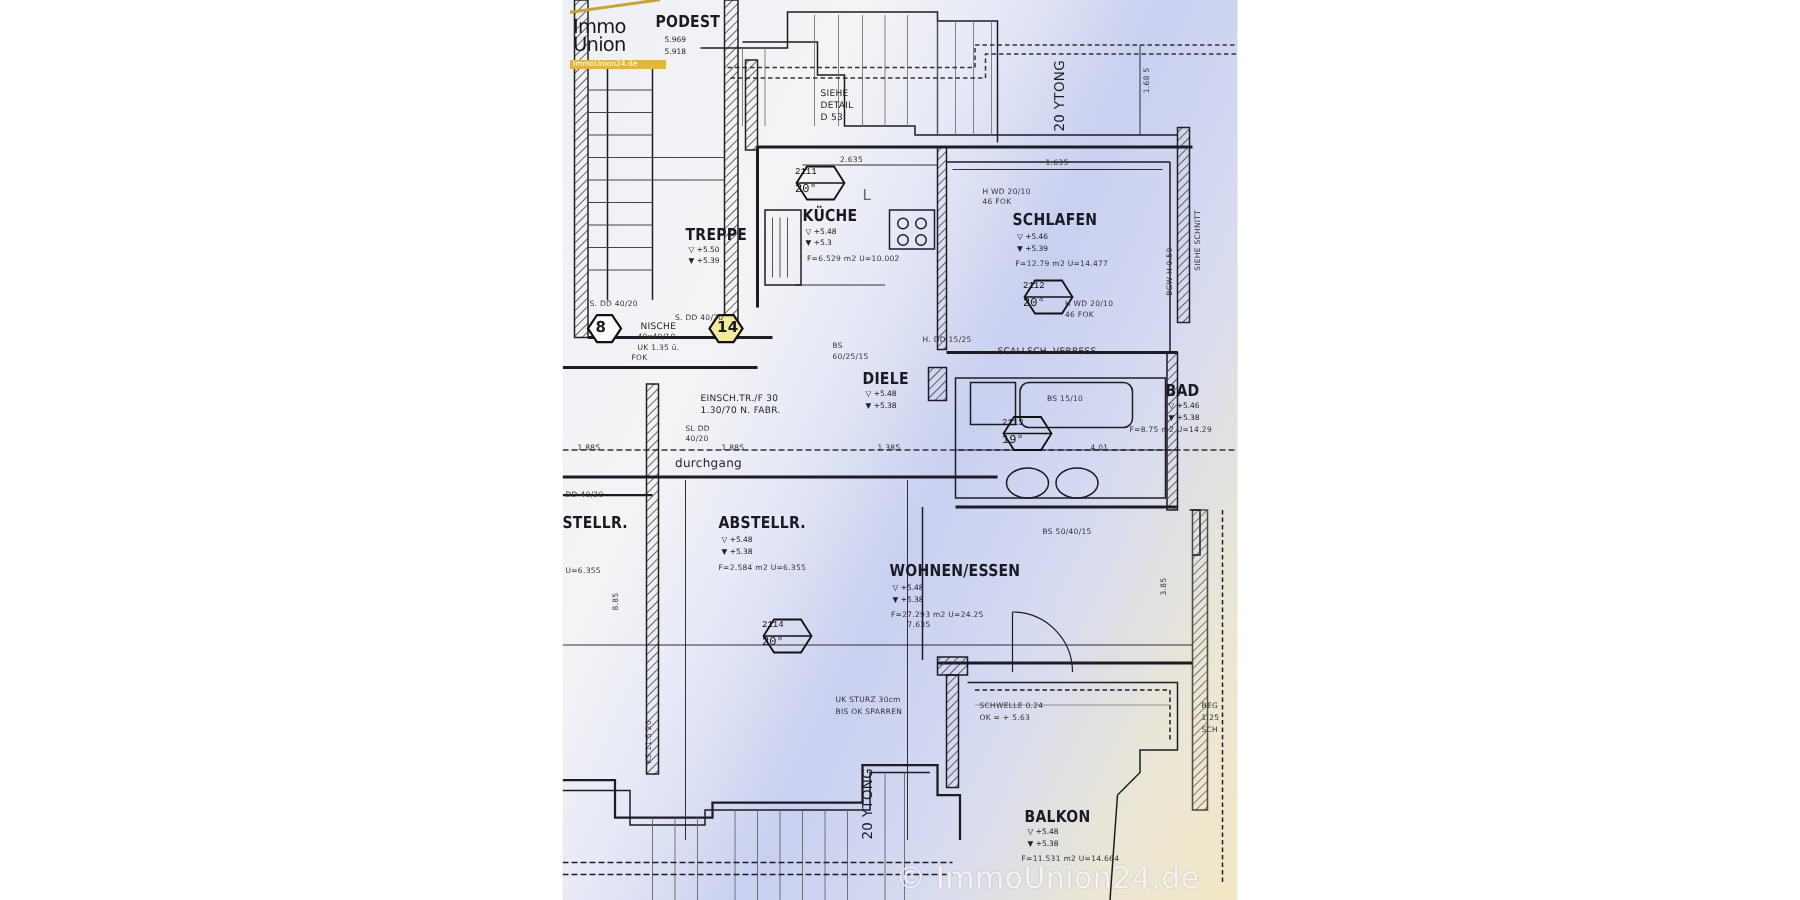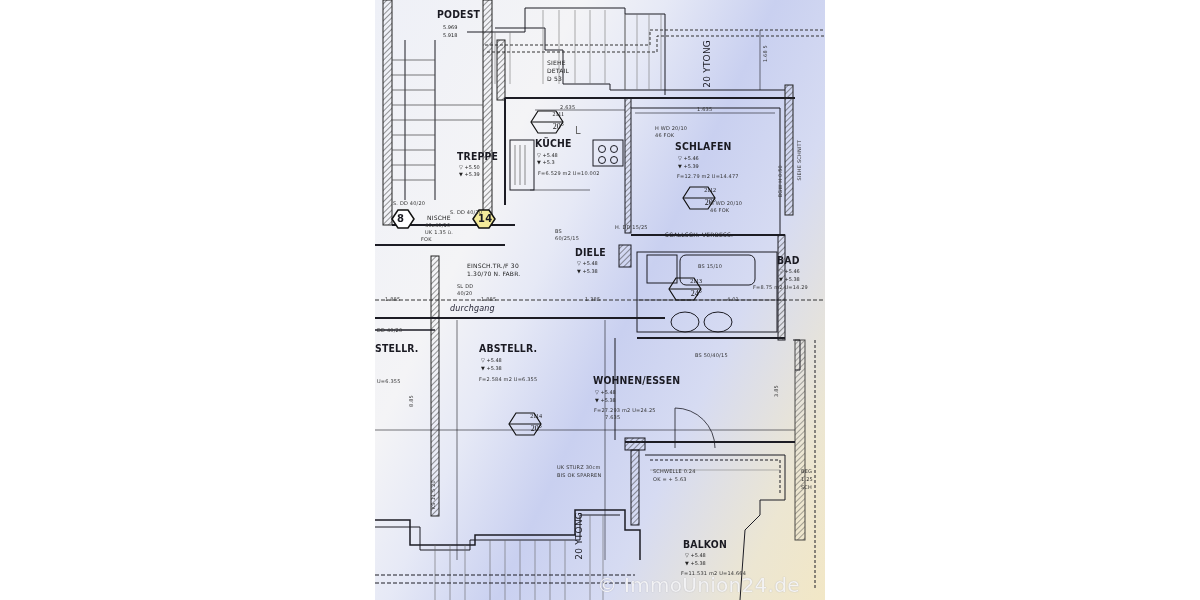--- a/index.html
+++ b/index.html
@@ -5,21 +5,21 @@
   html,body{margin:0;padding:0;background:#ffffff;}
   body{width:1200px;height:600px;position:relative;overflow:hidden;font-family:"Liberation Sans",sans-serif;}
   #plan{position:absolute;left:375px;top:0;width:450px;height:600px;overflow:hidden;
     background:linear-gradient(115deg,#eef0f7 0%,#f4f4f6 28%,#e6e9f6 40%,#c9d0f0 55%,#d6dbf2 70%,#ece6d2 88%,#f2e7c6 100%);}
   #plan svg{position:absolute;left:0;top:0;}
   .lbl{position:absolute;font-family:"DejaVu Sans",sans-serif;color:#1a1a22;white-space:nowrap;letter-spacing:0.2px;}
   .room{font-size:11px;font-weight:bold;transform:scaleX(0.85);transform-origin:left top;}
   .small{font-size:6px;color:#222;}
   .tiny{font-size:5px;color:#333;}
   .hex{position:absolute;width:34px;height:24px;}
-  .hex span{position:absolute;left:0;width:100%;text-align:right;font-family:Liberation Serif, serif;color:#111;}
+  .hex span{position:absolute;left:0;width:100%;text-align:left;font-family:Liberation Mono, monospace;color:#111;}
   .hex .t{top:1px;font-size:6px;}
   .hex .b{top:12px;font-size:8px;}
   .levels{position:absolute;font-family:"DejaVu Sans",sans-serif;font-size:5px;color:#222;}
   .logo{position:absolute;left:5px;top:3px;width:70px;height:44px;}
   .logo .l1,.logo .l2{position:absolute;left:2px;font-family:"DejaVu Sans",sans-serif;font-size:13px;color:#1a1a1a;letter-spacing:-0.5px;}
   .logo .l1{top:8px;} .logo .l2{top:20px;}
   .logo .roof{position:absolute;left:0;top:0;width:60px;height:10px;border-top:2px solid #c9a431;transform:skewY(-8deg);}
   .logo .bar{position:absolute;left:0;top:37px;width:62px;height:6px;background:#e3b53a;color:#fff;font-size:5px;line-height:6px;padding-left:2px;font-family:"DejaVu Sans",sans-serif;}
   .watermark{position:absolute;left:222px;top:573px;font-family:"DejaVu Sans",sans-serif;font-size:20px;color:rgba(255,255,255,0.85);letter-spacing:0.3px;text-shadow:0 0 1px rgba(120,120,140,0.6);}
   .vert{writing-mode:vertical-rl;transform:rotate(180deg);}
@@ -153,20 +153,26 @@
       <line x1="0" y1="583" x2="260" y2="583" stroke-dasharray="4,2"></line>
 
       <line x1="385" y1="30" x2="385" y2="90" stroke-width="0.6"></line>
 
       <polygon points="17,219 23,210 33,210 39,219 33,228 23,228" fill="#fff" stroke="#111" stroke-width="1.5"></polygon>
       <polygon points="98,219 104,210 114,210 120,219 114,228 104,228" fill="#f4ea9a" stroke="#111" stroke-width="1.5"></polygon>
 
     </g>
   </svg>
 
+  <div class="logo">
+    <div class="roof"></div>
+    <div class="l1">Immo</div>
+    <div class="l2">Union</div>
+    <div class="bar">ImmoUnion24.de</div>
+  </div>
 
   <div class="lbl room" style="left:62px;top:8px;">PODEST</div>
   <div class="levels" style="left:68px;top:24px;">5.969</div>
   <div class="levels" style="left:68px;top:32px;">5.918</div>
 
   <div class="lbl" style="left:22px;top:213px;font-size:10px;font-weight:bold;">8</div>
   <div class="lbl" style="left:103px;top:213px;font-size:10px;font-weight:bold;">14</div>
 
   <div class="lbl room" style="left:82px;top:150px;">TREPPE</div>
   <div class="levels" style="left:84px;top:164px;">▽ <span>+5.50</span></div>
@@ -229,30 +235,30 @@
   <div class="levels" style="left:202px;top:260px;">▽ <span>+5.48</span></div>
   <div class="levels" style="left:202px;top:268px;">▼ <span>+5.38</span></div>
 
   <div class="lbl small" style="left:92px;top:262px;">EINSCH.TR./F 30</div>
   <div class="lbl small" style="left:92px;top:270px;">1.30/70 N. FABR.</div>
   <div class="lbl tiny" style="left:82px;top:283px;">SL DD</div>
   <div class="lbl tiny" style="left:82px;top:290px;">40/20</div>
   <div class="lbl tiny" style="left:10px;top:296px;">1.885</div>
   <div class="lbl tiny" style="left:106px;top:296px;">1.885</div>
   <div class="lbl tiny" style="left:210px;top:296px;">1.385</div>
-  <div class="lbl" style="left:75px;top:304px;font-size:8px;font-style:italic;color:#223;">durchgang</div>
+  <div class="lbl" style="left:75px;top:304px;font-size:8px;color:#223;">durchgang</div>
 
   <div class="lbl tiny" style="left:323px;top:263px;">BS 15/10</div>
   <div class="hex" style="left:293px;top:277px;">
     <svg width="34" height="24" style="position:absolute;left:0;top:0;">
         <polygon points="1,12 8,1 26,1 33,12 26,23 8,23" fill="none" stroke="#111" stroke-width="1.2"></polygon>
         <line x1="1" y1="12" x2="33" y2="12" stroke="#111"></line>
       </svg>
     <span class="t">2113</span>
-    <span class="b">24°</span>
+    <span class="b">19°</span>
   </div>
   <div class="lbl room" style="left:402px;top:254px;">BAD</div>
   <div class="levels" style="left:404px;top:268px;">▽ <span>+5.46</span></div>
   <div class="levels" style="left:404px;top:276px;">▼ <span>+5.38</span></div>
   <div class="lbl tiny" style="left:378px;top:284px;">F=8.75 m2 U=14.29</div>
   <div class="lbl tiny" style="left:352px;top:296px;">4.01</div>
   <div class="lbl tiny" style="left:320px;top:352px;">BS 50/40/15</div>
 
   <div class="lbl room" style="left:0px;top:342px;">STELLR.</div>
   <div class="lbl tiny" style="left:2px;top:378px;">U=6.355</div>

